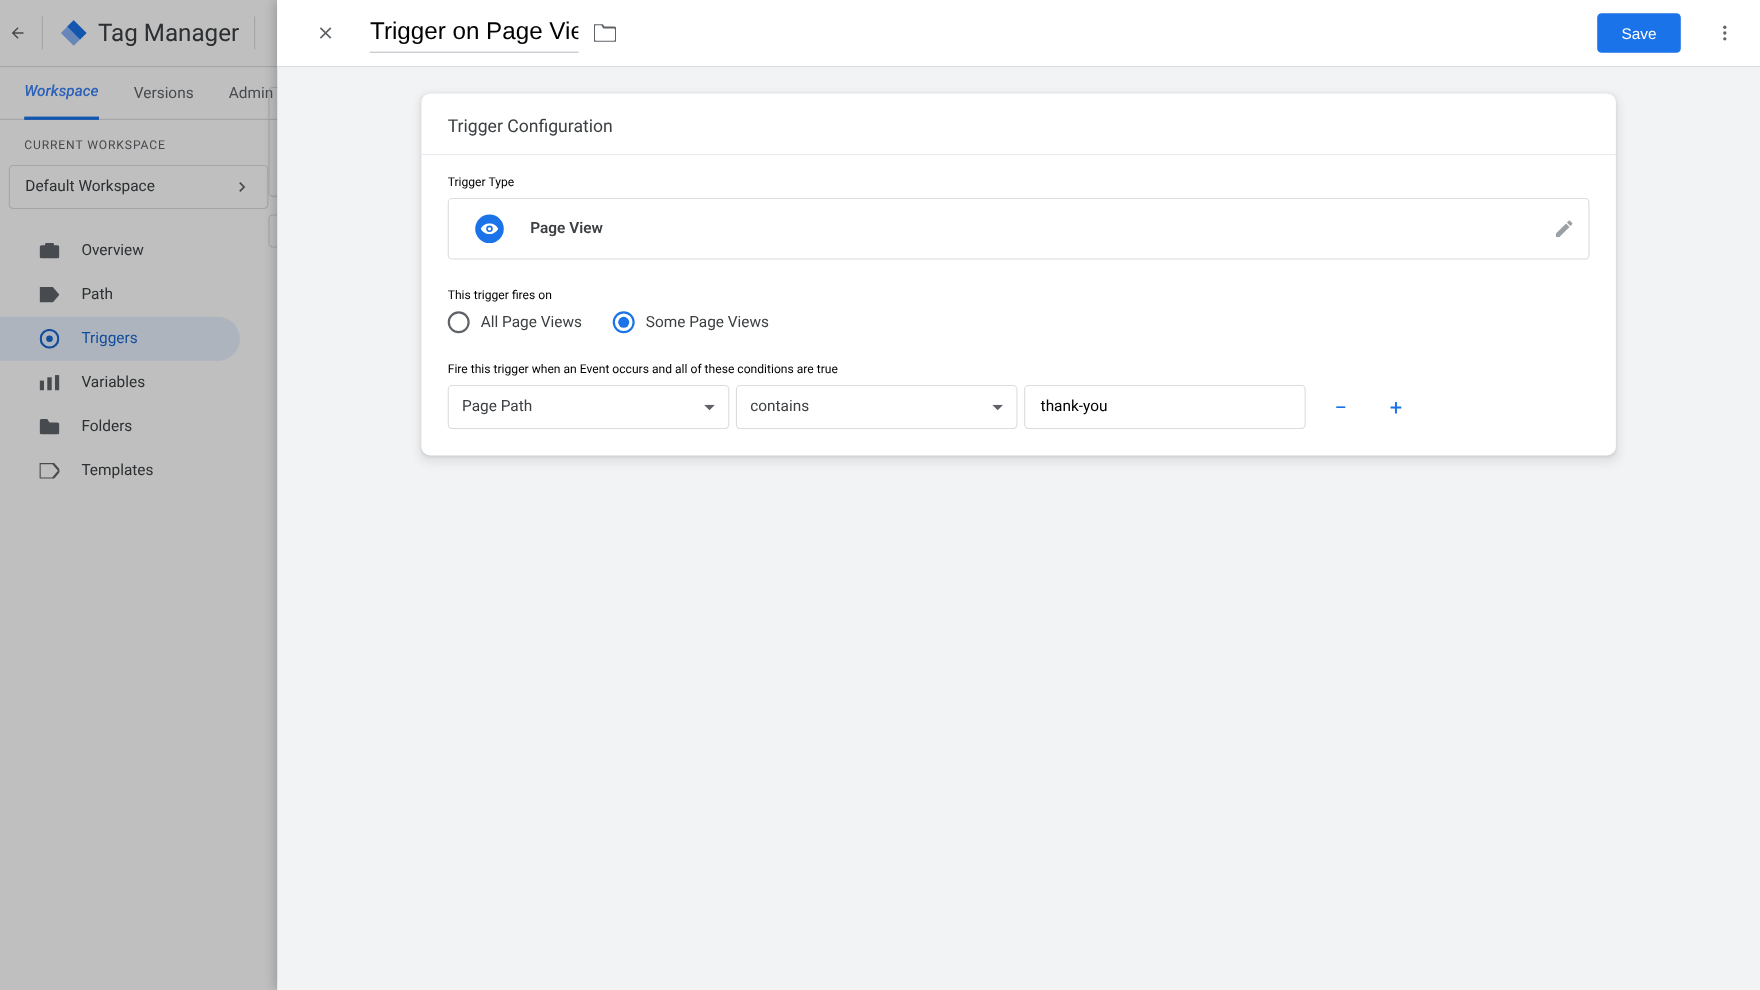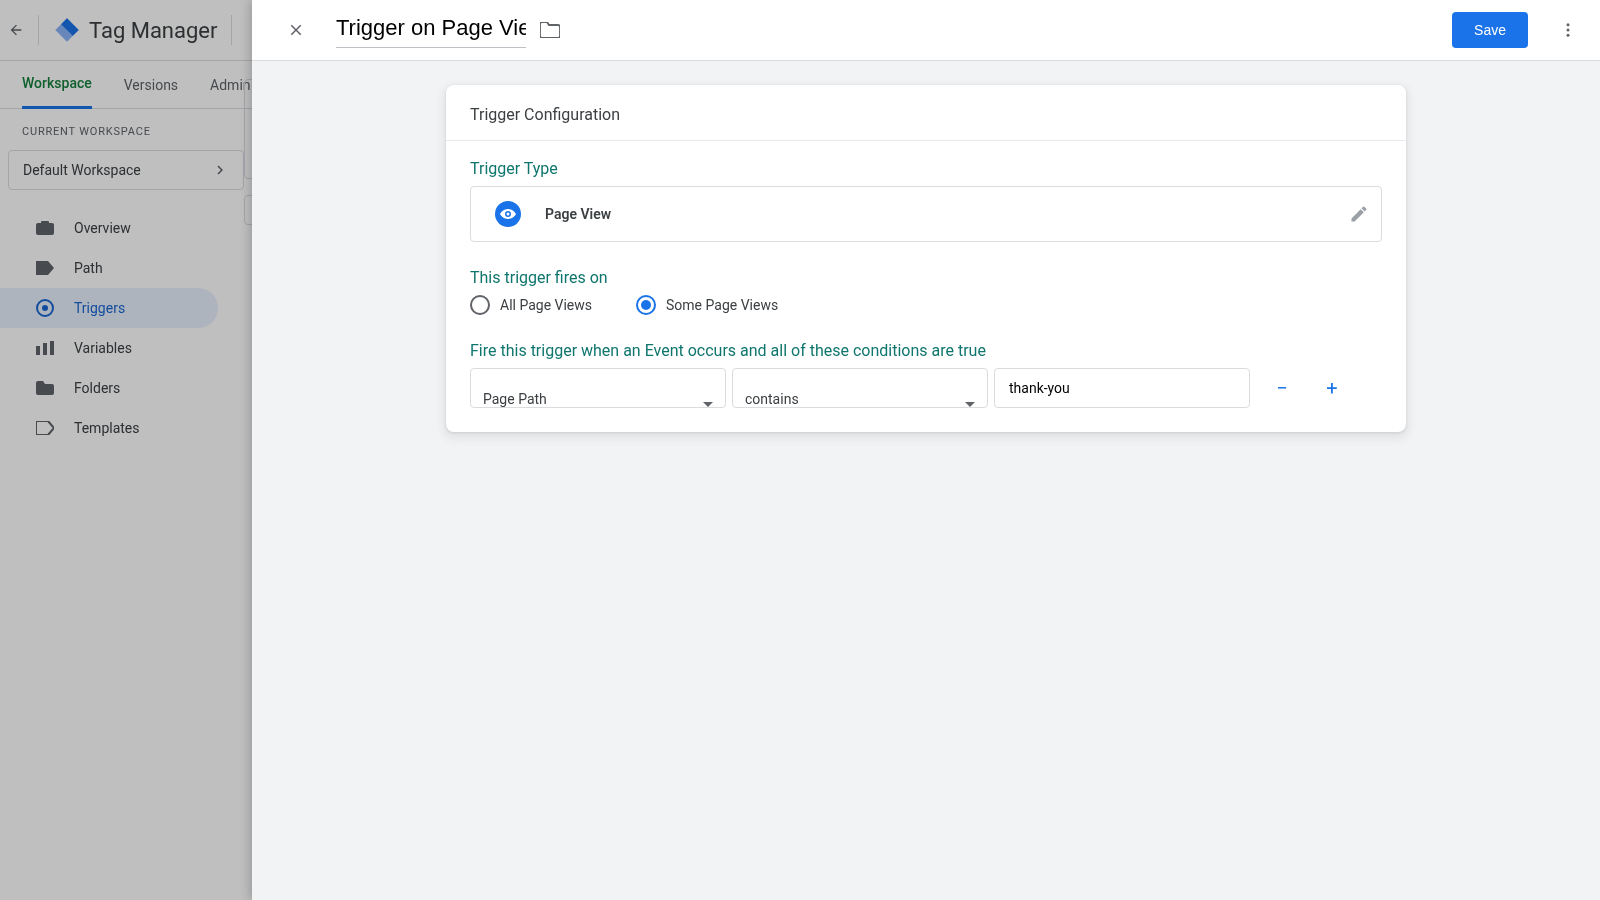--- a/index.html
+++ b/index.html
@@ -9,21 +9,21 @@
 .bg { position: absolute; inset: 0; }
 .bg-top { height: 61px; border-bottom: 1px solid #dadce0; display: flex; align-items: center; padding: 0 8px; gap: 8px; }
 .bg-top .back { width: 16px; height: 48px; display:flex;align-items:center;justify-content:center; }
 .bg-top .sep { width: 1px; height: 30px; background:#dadce0; margin:0 6px; }
 .logo { width:28px;height:28px; display:inline-flex;align-items:center;justify-content:center; }
 .app-title { font-size: 22px; }
 .bg-body { display: flex; height: calc(900px - 61px); }
 .left-col { width: 252px; }
 .tabs { height: 48px; display:flex; align-items:center; gap:32px; padding-left:22px; border-bottom:1px solid #dadce0; font-size:14px; }
 .tab { height:48px; display:flex; align-items:center; color:#5f6368; }
-.tab.active { color:#15803d; border-bottom: 3px solid #1a73e8; font-weight:500; }
+.tab.active { color:#3b82f6; border-bottom: 3px solid #1a73e8; font-weight:500;font-style:italic; }
 .section-label { font-size:11px; letter-spacing:.8px; color:#5f6368; padding:16px 0 8px 22px; }
 .ws-btn { margin:4px 8px 18px 8px; height:40px; border:1px solid #dadce0; border-radius:4px; background:#fff; display:flex; align-items:center; padding:0 14px; justify-content:space-between; font-size:14px; }
 .nav { display:flex; flex-direction:column; }
 .nav-item { height:40px; display:flex; align-items:center; gap:20px; padding-left:36px; padding-right:24px; color:#3c4043; border-radius: 0 20px 20px 0; margin-right:34px; }
 .nav-item.sel { background:#e8f0fe; color:#1967d2; }
 .nav-item .ic { width:18px; display:flex; }
 .right-stub { flex:1; padding:18px 0 0 0; display:flex; flex-direction:column; border-left:0px solid #dadce0; }
 .stub-card { margin-left:-8px; width:40px; height:100px; border:1px solid #dadce0; border-radius:4px; margin-bottom:16px;}
 .dim { position:absolute; inset:0; background:rgba(0,0,0,.25); }
 
@@ -31,37 +31,37 @@
 .panel { position:absolute; top:0; left:252px; right:0; bottom:0; background:#f1f3f4; box-shadow:-2px 0 10px rgba(0,0,0,.2); }
 .panel-header { height:61px; background:#fff; display:flex; align-items:center; padding:0 12px 0 24px; gap:20px; border-bottom:1px solid #dadce0; }
 .close { width:40px;height:40px; display:flex;align-items:center;justify-content:center; color:#5f6368; }
 .name-box { display:flex; align-items:center; gap:14px; }
 .name-input { font-size:22px; border:none; border-bottom:1px solid #bdc1c6; padding:2px 0 6px 0; outline:none; background:transparent; width:190px; }
 .folder-ic { color:#5f6368; }
 .hspace { flex:1; }
 .save-btn { background:#1a73e8; color:#fff; border:none; border-radius:4px; height:36px; padding:0 22px; font-size:14px; font-weight:500; }
 .more { width:40px;height:40px; display:flex;align-items:center;justify-content:center; color:#5f6368; }
 
-.card { margin:24px auto 0 auto; width:960px; background:#fff; border-radius:8px; box-shadow:0 1px 3px rgba(60,64,67,.15), 0 4px 8px 3px rgba(60,64,67,.08); padding-bottom:24px; }
+.card { margin:24px auto 0 auto; width:1086px; background:#fff; border-radius:8px; box-shadow:0 1px 3px rgba(60,64,67,.15), 0 4px 8px 3px rgba(60,64,67,.08); padding-bottom:24px; }
 .card-title { padding:20px 24px 16px 24px; font-size:16px; border-bottom:1px solid #e8eaed; }
 .card-body { padding:18px 24px 0 24px; }
-.label-sm { font-size:16px; color:#0f766e; margin-bottom:8px; }
+.label-sm { font-size:11px; color:#000000; margin-bottom:8px; }
 .type-row { border:1px solid #dadce0; border-radius:4px; height:56px; display:flex; align-items:center; padding:0 12px 0 24px; gap:24px; }
 .eye { width:26px;height:26px; border-radius:50%; background:#1a73e8; display:flex;align-items:center;justify-content:center; }
 .type-name { font-weight:600; }
 .edit-ic { margin-left:auto; color:#9aa0a6; }
 .fires-label { margin-top:26px; }
-.radio-row { display:flex; gap:44px; margin-top:4px; }
+.radio-row { display:flex; gap:28px; margin-top:4px; }
 .radio { display:flex; align-items:center; gap:10px; }
 .radio-o { width:20px;height:20px; border-radius:50%; border:2px solid #5f6368; display:inline-flex;align-items:center;justify-content:center; }
 .radio-o.checked { border-color:#1a73e8; }
 .radio-o.checked::after { content:''; width:10px;height:10px;border-radius:50%; background:#1a73e8; }
 .cond-label { margin-top:26px; }
 .cond-row { display:flex; gap:6px; align-items:center; margin-top:4px; }
-.select { height:40px; border:1px solid #dadce0; border-radius:4px; display:flex; align-items:flex-end; padding:0 12px; gap:22px; background:#fff; }
+.select { height:40px; border:1px solid #dadce0; border-radius:4px; display:flex; align-items:center; padding:0 12px; gap:22px; background:#fff; }
 .select .caret { margin-left:auto; }
 .sel-var { width:256px; }
 .sel-op { width:256px; }
 .txt { flex:0 0 256px; height:40px; border:1px solid #dadce0; border-radius:4px; padding:0 14px; font-size:14px; font-family:inherit; }
 .pm { width:36px;height:36px; display:flex;align-items:center;justify-content:center; font-size:20px; color:#1a73e8; font-weight:400; margin-left:8px; }
 
 svg { display:block; }
 </style>
 </head>
 <body>

